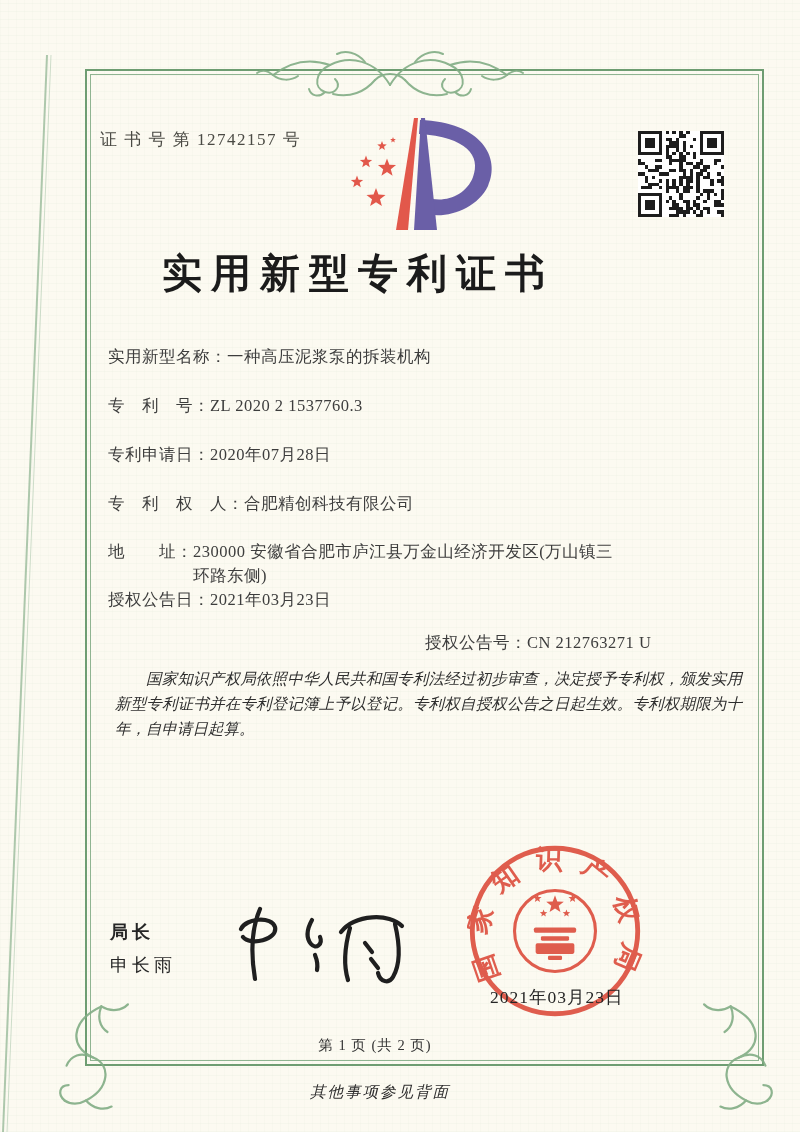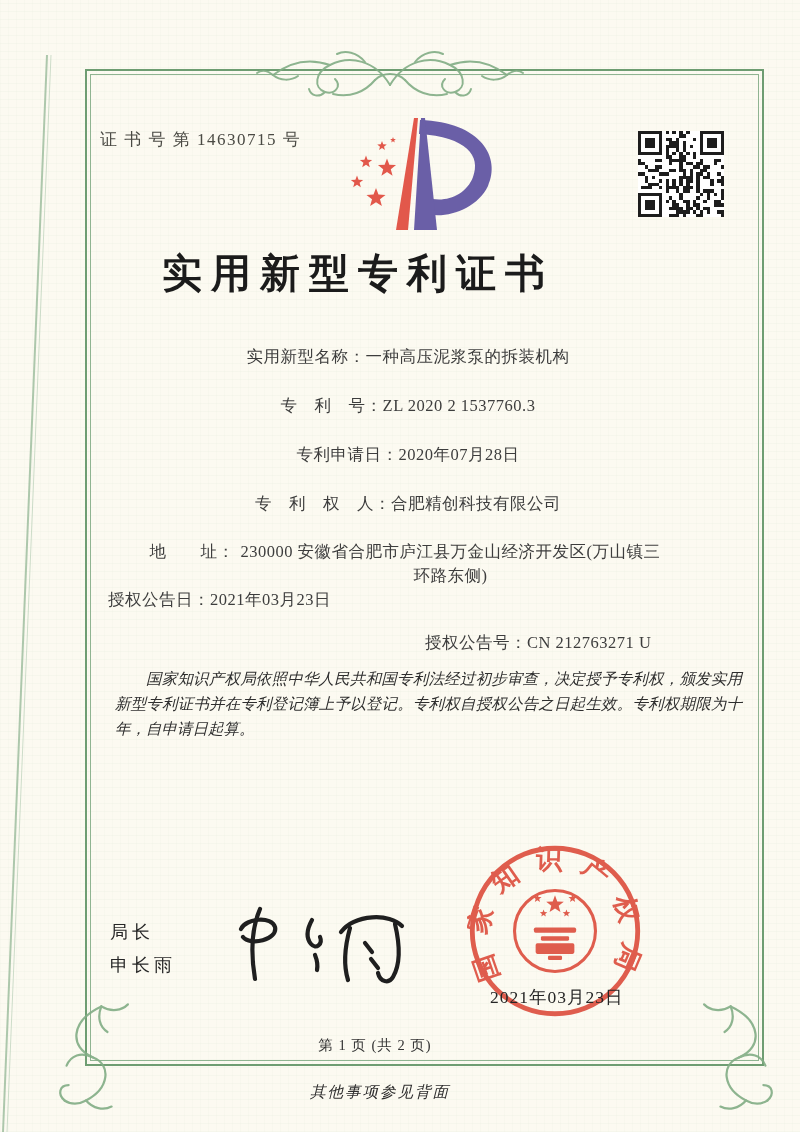--- a/index.html
+++ b/index.html
@@ -22,33 +22,33 @@
     content:"";position:absolute;inset:3px;border:1px solid #8fb491;
   }
   .cert-no{left:100px;top:128px;font-size:17px;letter-spacing:1.5px;color:#4a4a44;}
   .logo{left:330px;top:110px;width:180px;height:130px;}
   .qr{left:638px;top:131px;width:86px;height:86px;background:#fff;}
   .title{
     left:0;top:246px;width:716px;text-align:center;
     font-size:40px;font-weight:700;letter-spacing:9px;color:#1b1b1b;
   }
   .fields{left:108px;top:344px;width:600px;font-size:16.5px;color:#3d3d3d;}
-  .field-row{line-height:26px;margin-bottom:23px;white-space:nowrap;text-align:center;}
+  .field-row{line-height:26px;margin-bottom:23px;white-space:nowrap;}
   .field-row.tight{line-height:24px;margin-bottom:0;white-space:normal;}
   .field-label{letter-spacing:0.5px;}
   .field-value{letter-spacing:0.5px;}
   .addr-value{display:inline-block;vertical-align:top;max-width:432px;letter-spacing:0.5px;}
   .grant-row{position:relative;line-height:24px;white-space:nowrap;}
   .grant-pair2{position:absolute;left:317px;top:0;margin-top:43px;}
   .paras{
     left:87px;top:666px;width:627px;font-size:15.5px;line-height:25px;
     color:#2e2e2e;text-align:justify;font-style:italic;padding-left:28px;
   }
   .paras p{margin:0;text-indent:2em;}
-  .sig-title{left:110px;top:920px;font-size:18px;letter-spacing:4px;color:#262626;}
+  .sig-title{left:110px;top:920px;font-size:18px;letter-spacing:4px;color:#262626;font-weight:bold;}
   .sig-name{left:110px;top:953px;font-size:18px;letter-spacing:4px;color:#262626;}
   .sig-hand{left:222px;top:893px;width:190px;height:100px;}
   .seal{left:467px;top:843px;width:176px;height:176px;opacity:.92;}
   .seal-date{left:490px;top:985px;font-size:17.5px;letter-spacing:1px;color:#262626;z-index:5;}
   .page-info{left:0;top:1036px;width:800px;text-align:center;font-size:14.5px;color:#333;
     letter-spacing:1px;transform:translateX(-25px);}
   .back-note{left:0;top:1082px;width:800px;text-align:center;font-size:15.5px;color:#2d2d2d;
     font-style:italic;letter-spacing:2px;transform:translateX(-20px);}
   .ornament{pointer-events:none;}
   .orn-top{left:255px;top:40px;width:270px;height:72px;}
@@ -104,21 +104,21 @@
     <g stroke="#82ad85" stroke-width="2.2" fill="none" stroke-linecap="round" opacity="0.9">
       <path d="M60 8 C30 22 28 48 52 58 C70 65 68 88 45 100 C38 104 30 104 24 100"></path>
       <path d="M52 58 C40 52 30 56 26 66"></path>
       <path d="M60 8 C70 14 80 12 86 6"></path>
       <path d="M45 100 C52 108 62 110 70 106"></path>
       <path d="M24 100 C17 94 19 85 28 85"></path>
       <path d="M60 8 C56 18 58 28 66 33"></path>
     </g>
   </svg>
 
-  <div class="abs cert-no">证 书 号 第 14630715 号</div>
+  <div class="abs cert-no">证 书 号 第 12742157 号</div>
 
   <svg id="logo" class="abs logo" viewBox="0 0 180 130">
     <path d="M90 10 C152 12 171 48 158 76 C146 101 111 111 91 102 L96 87 C113 94 136 86 143 67 C151 46 137 27 89 24 Z" fill="#6a5fa7"></path>
     <polygon points="66,120 84,8 88,8 78,120" fill="#e2584b"></polygon>
     <polygon points="91,8 95,8 107,120 84,120" fill="#6a5fa7"></polygon>
   <polygon points="63.00,27.00 63.74,28.98 65.85,29.07 64.20,30.39 64.76,32.43 63.00,31.26 61.24,32.43 61.80,30.39 60.15,29.07 62.26,28.98" fill="#e2584b"></polygon>
       <polygon points="52.00,31.00 53.23,34.30 56.76,34.45 54.00,36.65 54.94,40.05 52.00,38.10 49.06,40.05 50.00,36.65 47.24,34.45 50.77,34.30" fill="#e2584b"></polygon>
       <polygon points="36.00,45.50 37.60,49.79 42.18,49.99 38.60,52.84 39.82,57.26 36.00,54.73 32.18,57.26 33.40,52.84 29.82,49.99 34.40,49.79" fill="#e2584b"></polygon>
       <polygon points="57.00,48.50 59.35,54.77 66.04,55.06 60.79,59.23 62.58,65.69 57.00,61.99 51.42,65.69 53.21,59.23 47.96,55.06 54.65,54.77" fill="#e2584b"></polygon>
       <polygon points="27.00,65.50 28.60,69.79 33.18,69.99 29.60,72.84 30.82,77.26 27.00,74.73 23.18,77.26 24.40,72.84 20.82,69.99 25.40,69.79" fill="#e2584b"></polygon>

